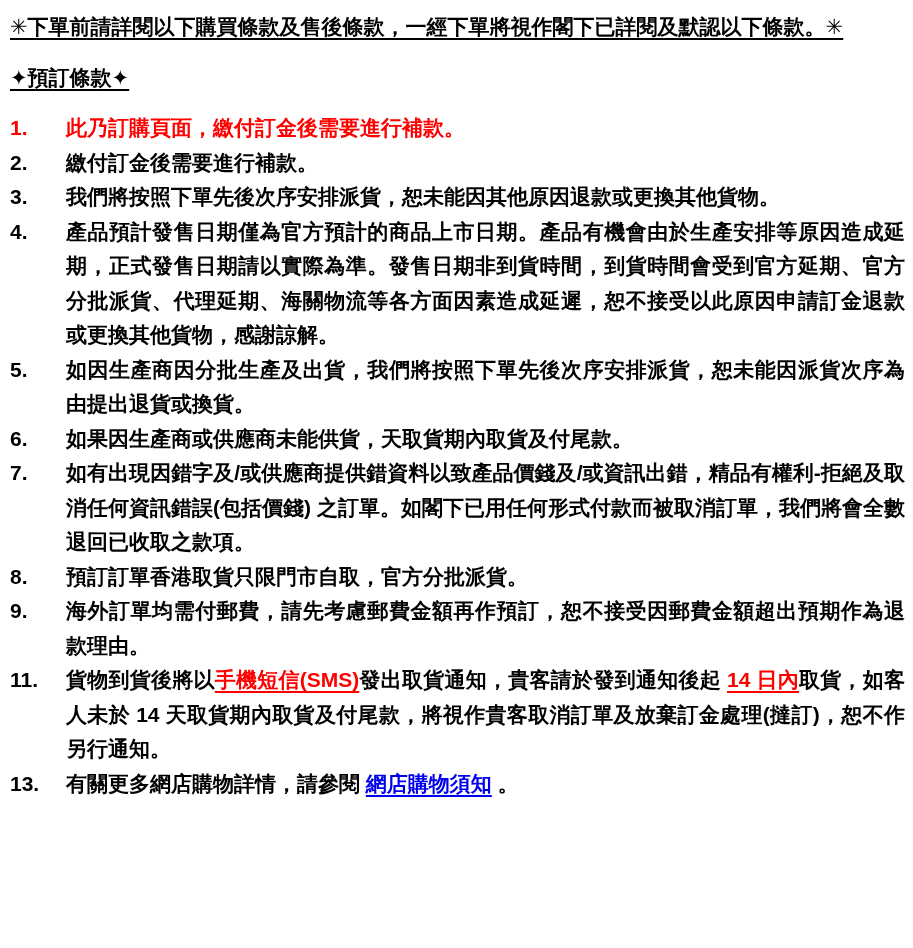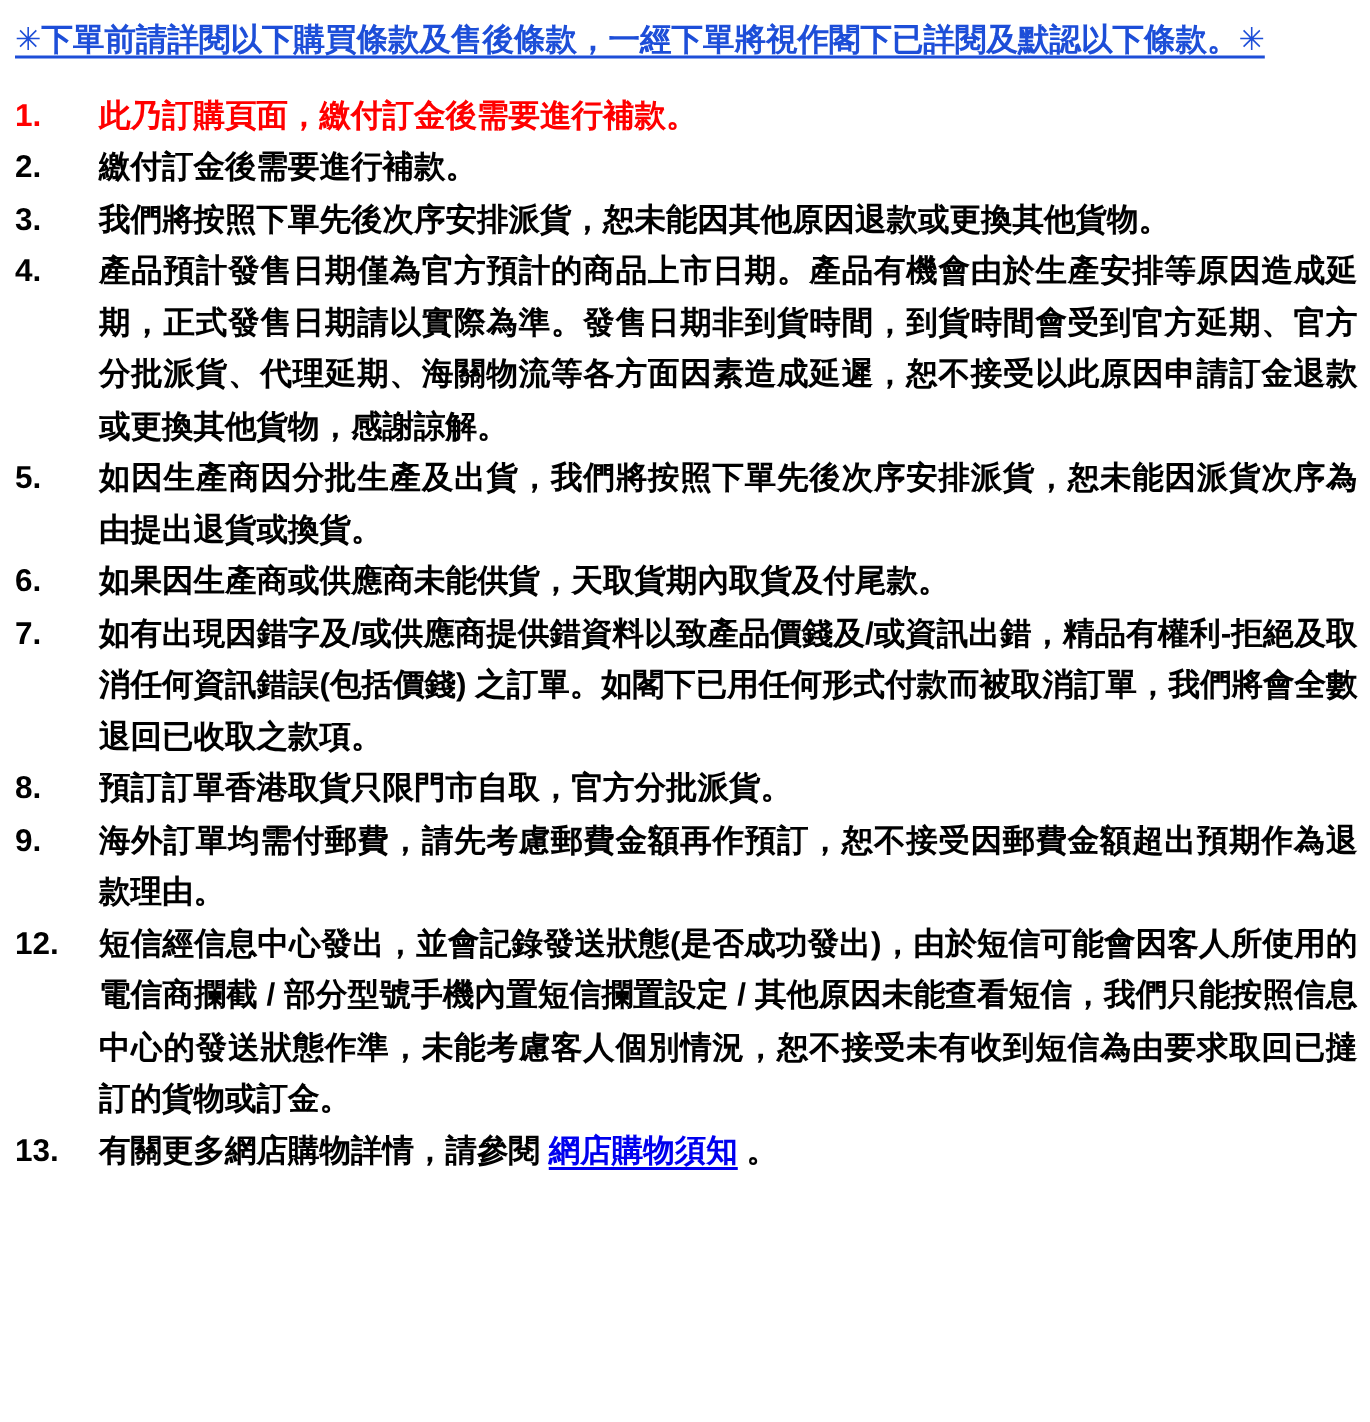--- a/index.html
+++ b/index.html
@@ -14,21 +14,21 @@
     color: #000000;
     font-size: 21px;
     line-height: 34.5px;
   }
   .doc {
     padding: 10px 8px 6px 10px;
     box-sizing: border-box;
     width: 913px;
   }
   .warning {
-    color: #1d4ed8;
+    color: #000000;
     text-decoration: underline;
     text-decoration-thickness: 2px;
     text-underline-offset: 4px;
   }
   .section-title {
     margin-top: 16px;
     color: #000000;
     text-decoration: underline;
     text-decoration-thickness: 2px;
     text-underline-offset: 4px;
@@ -68,20 +68,21 @@
     text-underline-offset: 4px;
     cursor: pointer;
   }
 </style>
 </head>
 <body>
 
 <div class="doc">
   <div class="warning">✳下單前請詳閱以下購買條款及售後條款，一經下單將視作閣下已詳閱及默認以下條款。✳</div>
 
+  <div class="section-title">✦預訂條款✦</div>
 
   <ol class="terms" id="terms-list">
       <li class="term red">
         <span class="num">1.</span>
         <div class="content"><span>此乃訂購頁面，繳付訂金後需要進行補款。</span></div>
       </li>
       <li class="term">
         <span class="num">2.</span>
         <div class="content"><span>繳付訂金後需要進行補款。</span></div>
       </li>
@@ -107,21 +108,21 @@
       </li>
       <li class="term">
         <span class="num">8.</span>
         <div class="content"><span>預訂訂單香港取貨只限門市自取，官方分批派貨。</span></div>
       </li>
       <li class="term">
         <span class="num">9.</span>
         <div class="content"><span>海外訂單均需付郵費，請先考慮郵費金額再作預訂，恕不接受因郵費金額超出預期作為退款理由。</span></div>
       </li>
       <li class="term">
-        <span class="num">12.</span>
-        <div class="content"><span>短信經信息中心發出，並會記錄發送狀態(是否成功發出)，由於短信可能會因客人所使用的電信商攔截 / 部分型號手機內置短信攔置設定 / 其他原因未能查看短信，我們只能按照信息中心的發送狀態作準，未能考慮客人個別情況，恕不接受未有收到短信為由要求取回已撻訂的貨物或訂金。</span></div>
+        <span class="num">11.</span>
+        <div class="content"><span>貨物到貨後將以</span><span class="red-underline">手機短信(SMS)</span><span>發出取貨通知，貴客請於發到通知後起 </span><span class="red-underline">14 日內</span><span>取貨，如客人未於 14 天取貨期內取貨及付尾款，將視作貴客取消訂單及放棄訂金處理(撻訂)，恕不作另行通知。</span></div>
       </li>
       <li class="term">
         <span class="num">13.</span>
         <div class="content"><span>有關更多網店購物詳情，請參閱 </span><a class="link" href="#">網店購物須知</a><span> 。</span></div>
       </li>
     </ol>
 </div>
 
 </body></html>

